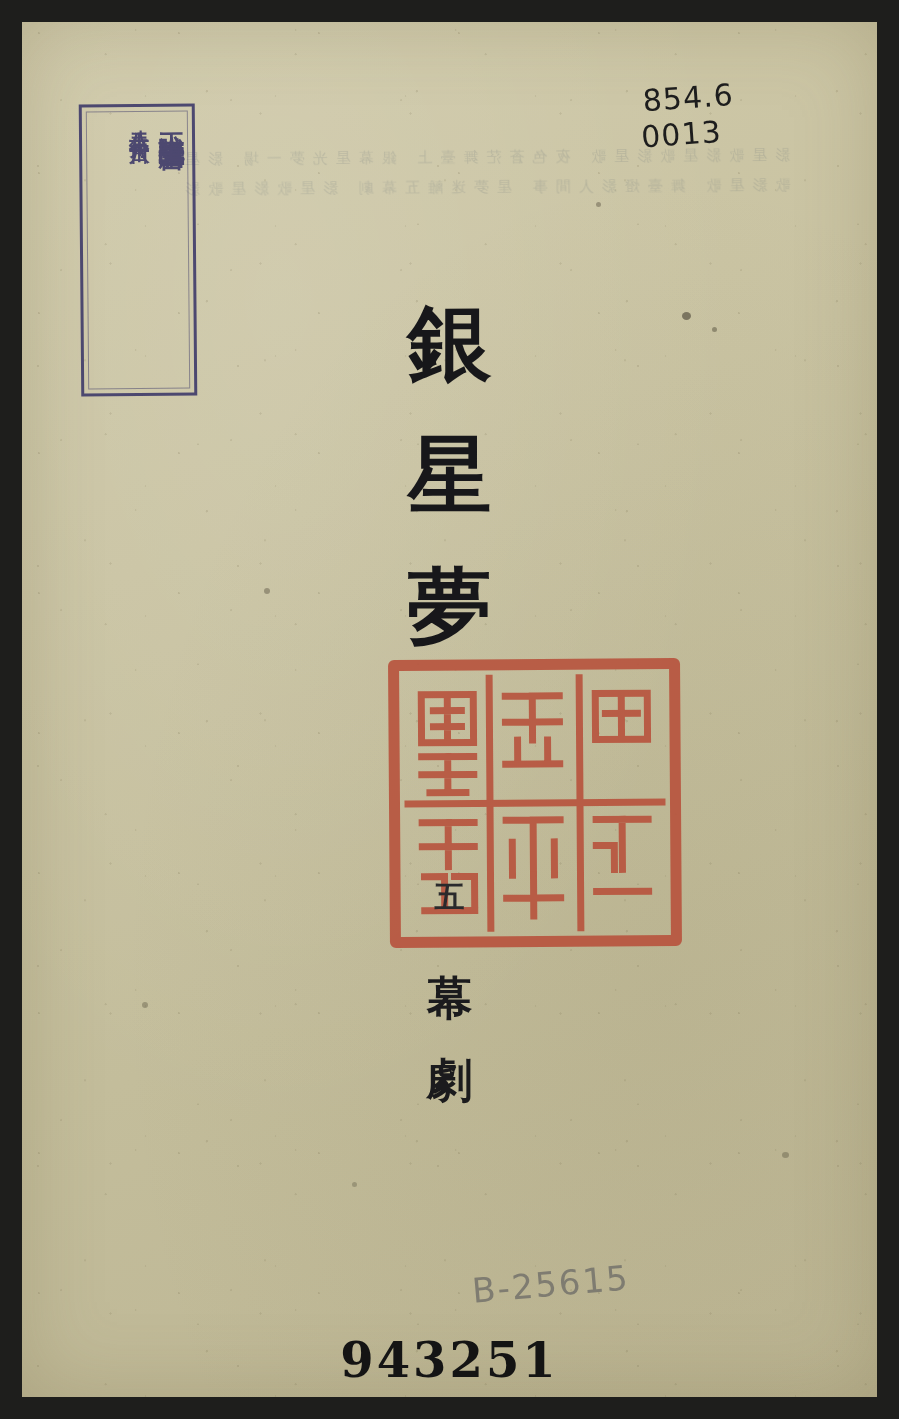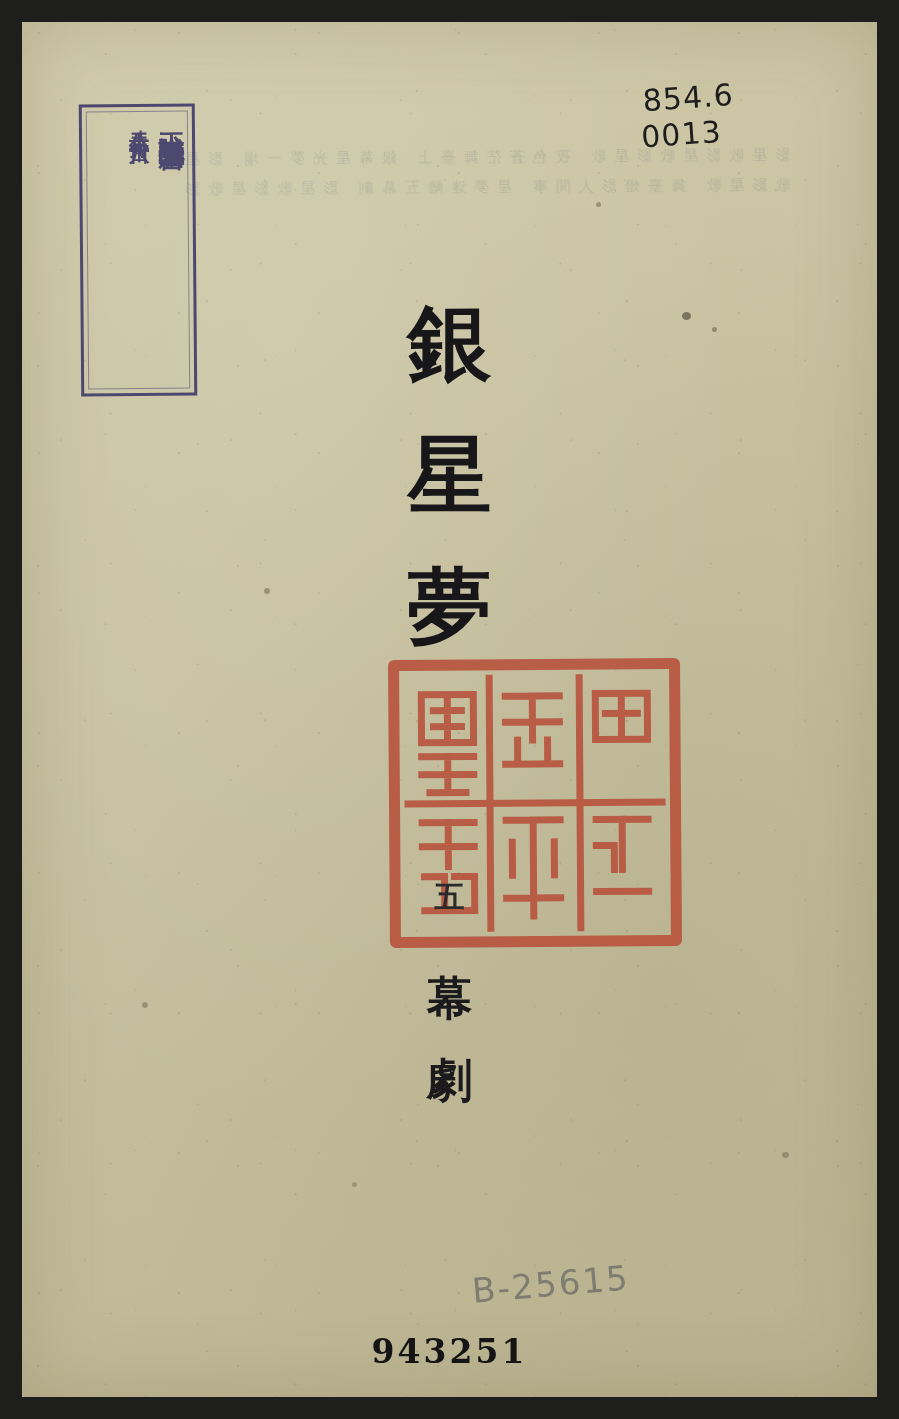--- a/index.html
+++ b/index.html
@@ -209,21 +209,21 @@
 
   
   #accession {
     position: absolute;
     left: 0;
     right: 0;
     top: 1310px;
     text-align: center;
     color: #141414;
     font-family: "DejaVu Serif", serif;
-    font-size: 33px;
+    font-size: 48px;
     font-weight: bold;
     letter-spacing: 3px;
   }
 
   
   .spot {
     position: absolute;
     border-radius: 50%;
     pointer-events: none;
   }

